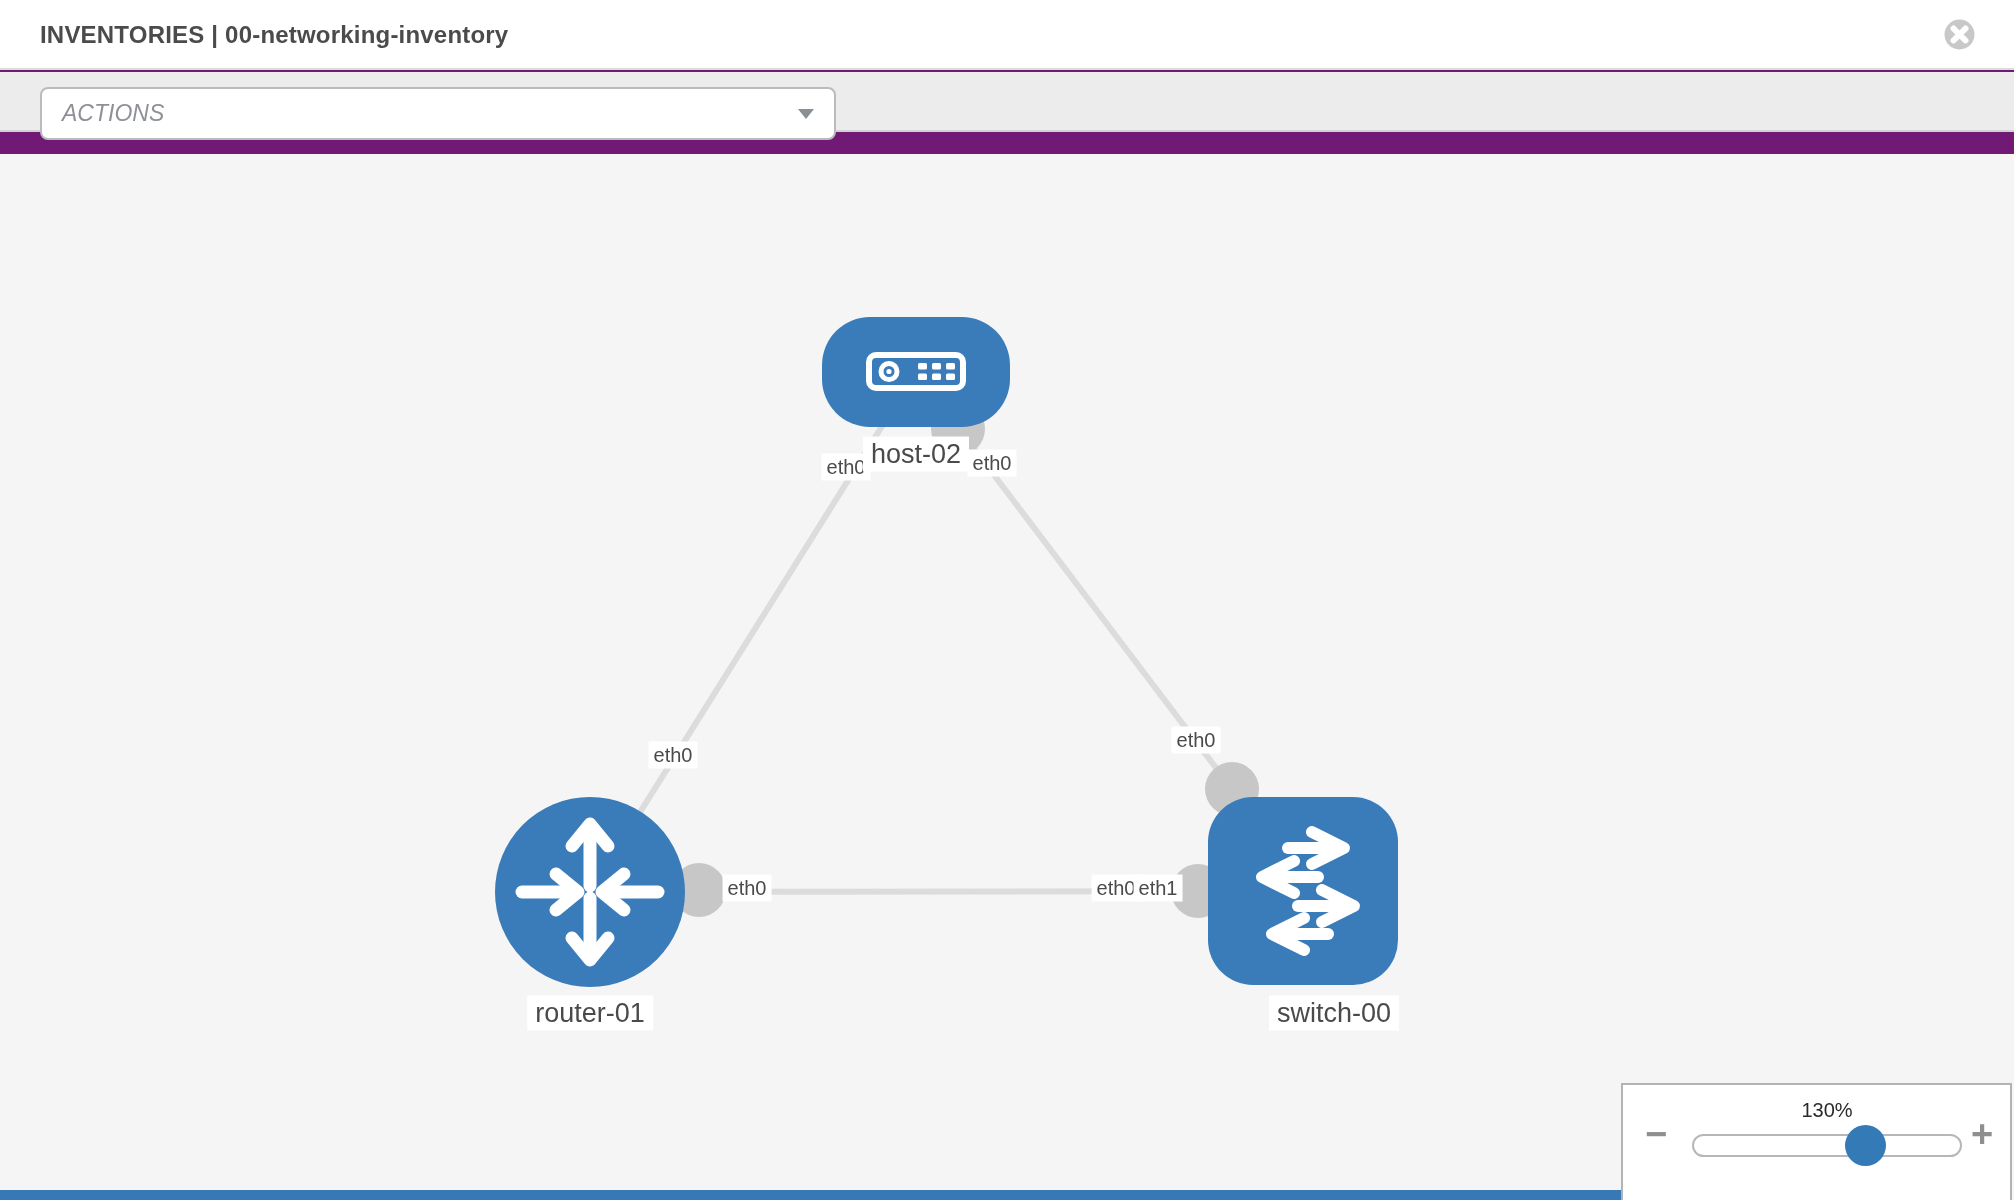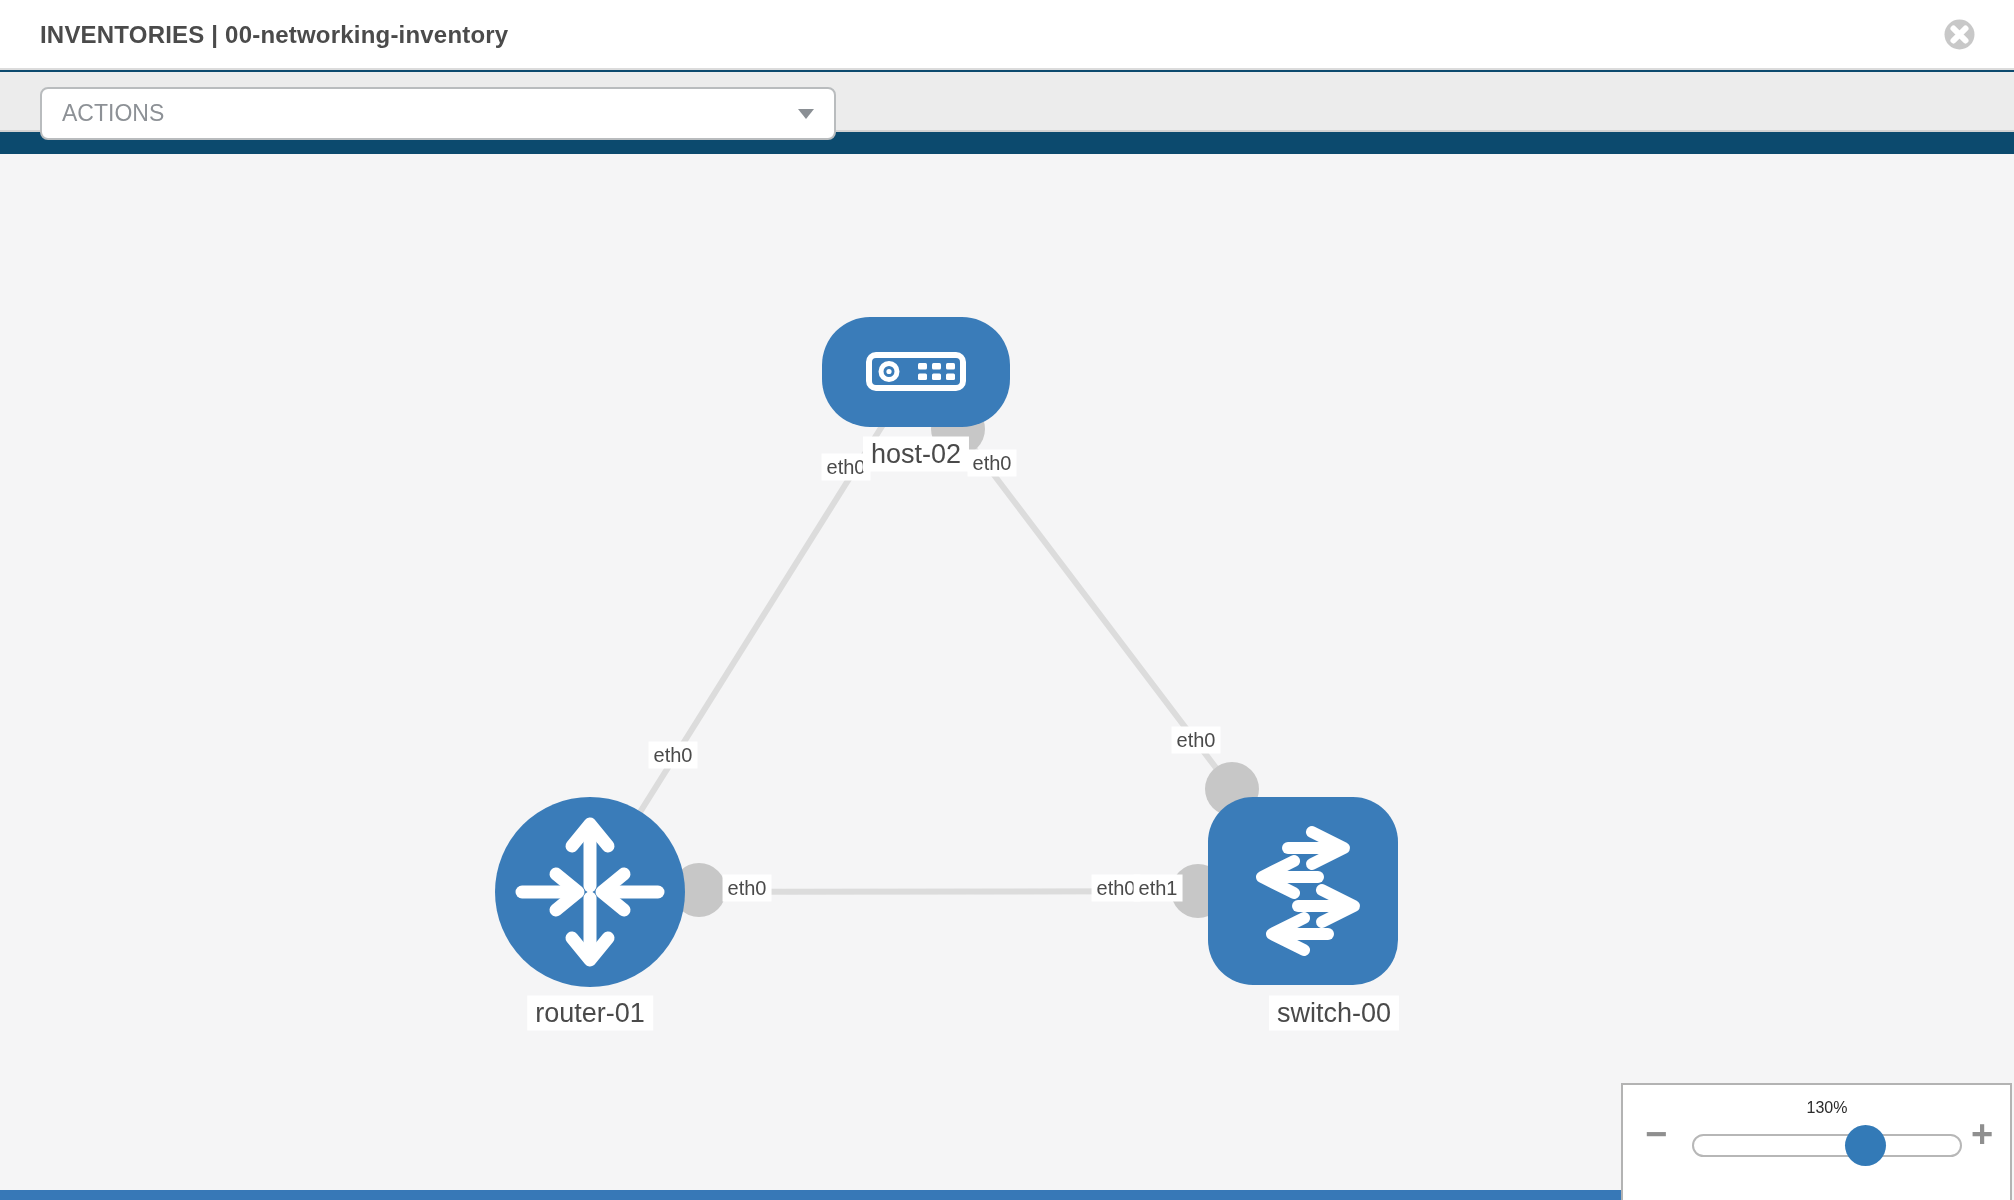--- a/index.html
+++ b/index.html
@@ -1,30 +1,30 @@
 <!DOCTYPE html>
 <html><head>
 <meta charset="utf-8">
 <style>
   * { margin:0; padding:0; box-sizing:border-box; }
   html,body { width:2014px; height:1200px; overflow:hidden; background:#fff;
               font-family:"Liberation Sans", sans-serif; }
-  #app { position:relative; width:2014px; height:1200px; background:#0c4a6e; }
+  #app { position:relative; width:2014px; height:1200px; background:#701a75; }
 
   
   .header { position:absolute; left:0; top:0; width:2014px; height:70px;
             background:#fff; border-bottom:2px solid #dcdcdc; }
   .header-title { position:absolute; left:40px; top:0; line-height:70px;
                   font-size:24px; font-weight:bold; color:#4b4b4b; letter-spacing:.2px; }
   .close-btn { position:absolute; left:1944px; top:19px; width:31px; height:31px;
                cursor:pointer; }
 
   
   .toolbar { position:absolute; left:0; top:72px; width:2014px; height:60px;
-             background:#ececec; border-bottom:2px solid #d2d2d2; }
+             background:#ececec; border-bottom:2px solid #d2d2d2;font-style:italic; }
   .select-box { position:absolute; top:15px; height:53px; background:#fff;
                 border:2px solid #b9bcbe; border-radius:8px; display:flex;
                 align-items:center; padding:0 20px; cursor:pointer; }
   .select-box .label { font-size:23px; color:#8d9196; flex:1 1 auto; }
   .select-box .caret { flex:0 0 auto; margin-left:12px; }
   #actions-box { left:40px;  width:796px; }
   #search-box  { left:1183px; width:791px; }
   .tool-icon { position:absolute; top:96px; width:36px; height:36px; cursor:pointer; }
   #wrench-icon { left:1048px; }
   #key-icon    { left:1116px; }
@@ -37,21 +37,21 @@
   
   .iface-label, .node-label { position:absolute; transform:translate(-50%,-50%);
             background:#fff; color:#4a4a4a; white-space:nowrap; }
   .iface-label { font-size:20px; padding:2px 5px;text-align:right; }
   .node-label  { font-size:27px; padding:2px 8px; }
 
   
   .zoom-panel { position:absolute; left:1621px; top:1083px; width:391px; height:119px;
                 background:#fff; border:2px solid #b3b3b3; border-bottom:none; }
   .zoom-value { position:absolute; left:69px; top:14px; width:270px; text-align:center;
-                font-size:16px; color:#2b2b2b; }
+                font-size:20px; color:#2b2b2b; }
   .zoom-minus, .zoom-plus { position:absolute; top:30px; font-size:38px; font-weight:bold;
                 color:#8f8f8f; cursor:pointer; line-height:38px; }
   .zoom-minus { left:22px; }
   .zoom-plus  { left:348px; }
   .zoom-track { position:absolute; left:69px; top:49px; width:270px; height:23px;
                 background:#fff; border:2px solid #b7b7b7; border-radius:12px; cursor:pointer; }
   .zoom-handle { position:absolute; left:222px; top:40px; width:41px; height:41px;
                  border-radius:50%; background:#337ab7; cursor:grab; }
 
   .footer-strip { position:absolute; left:0; top:1190px; width:1621px; height:10px;

